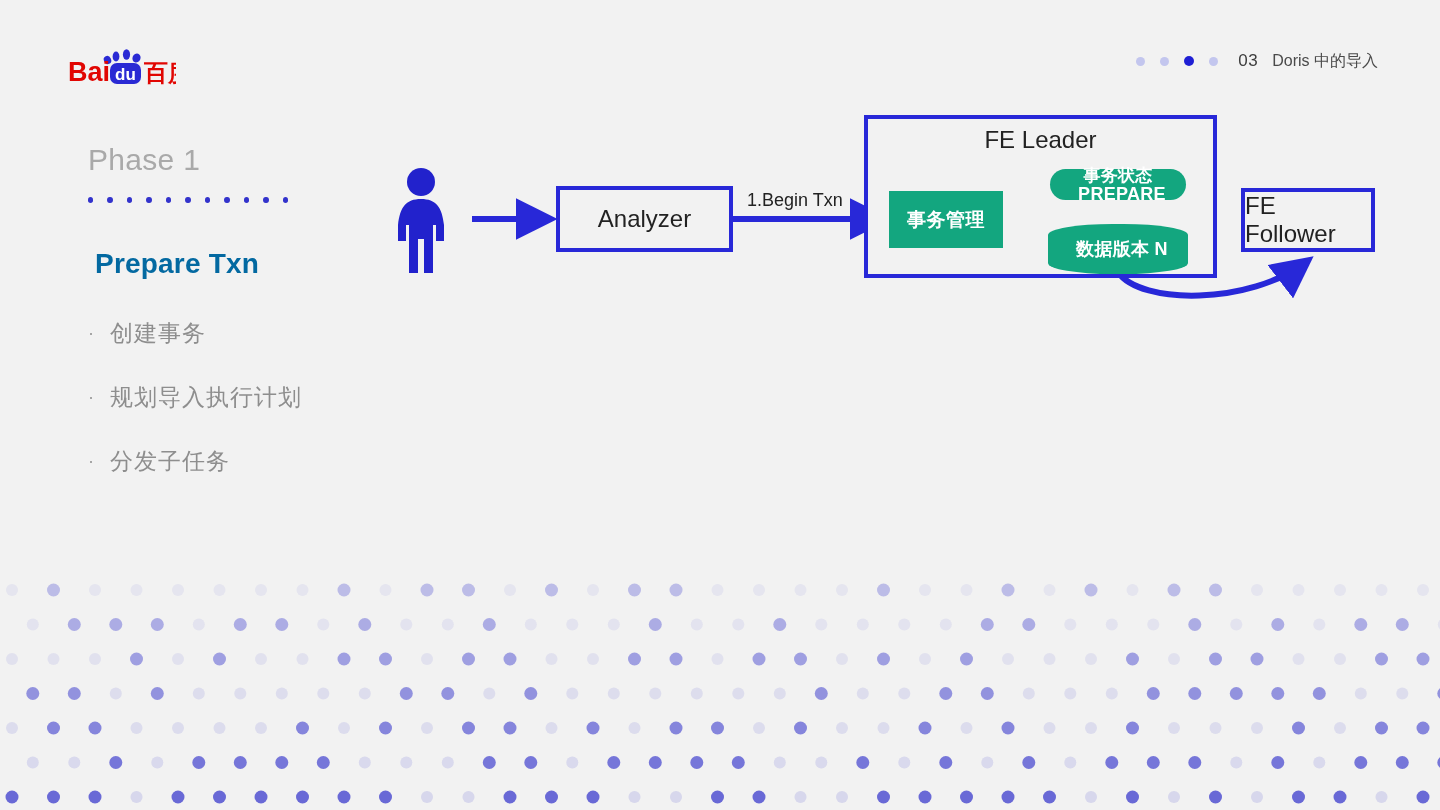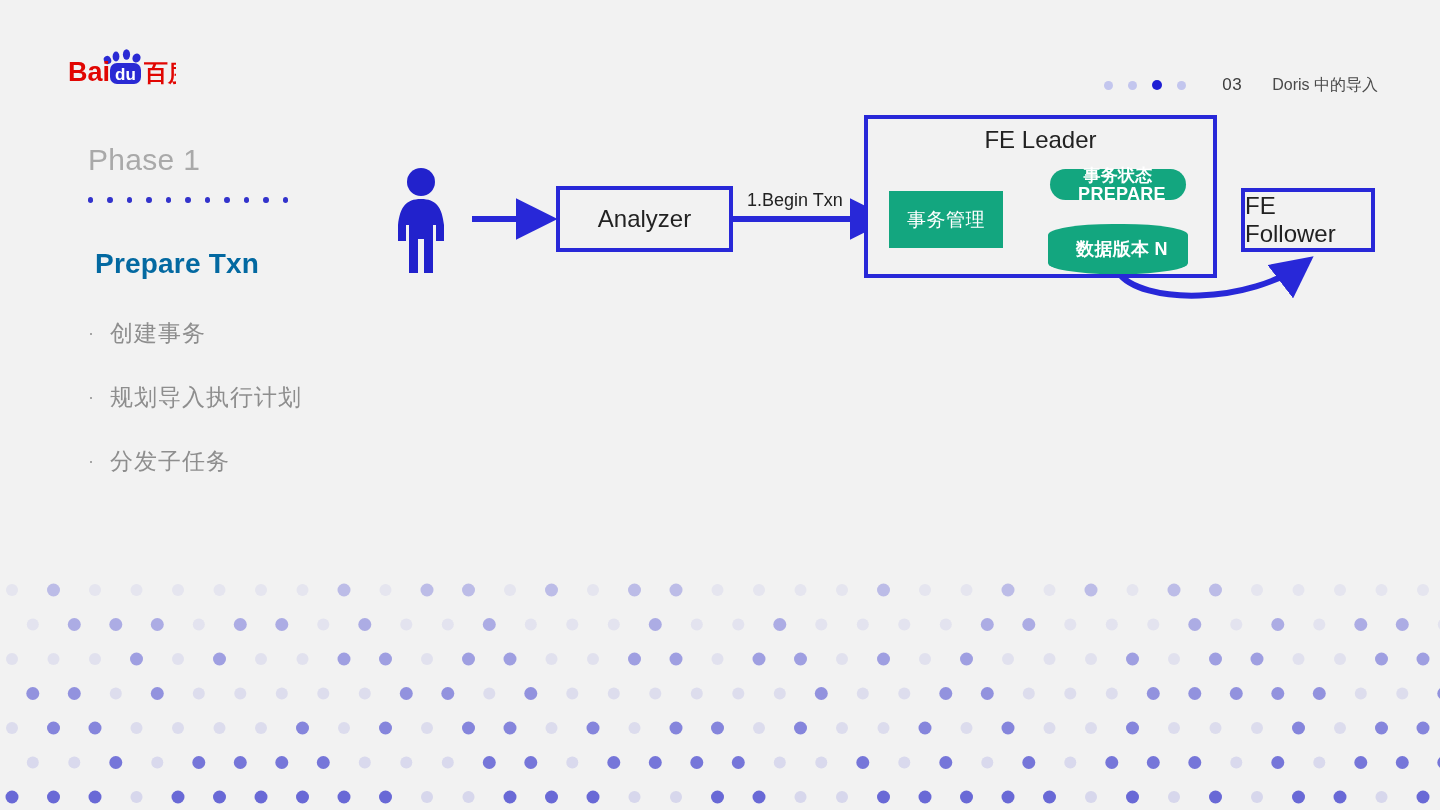--- a/index.html
+++ b/index.html
@@ -8,21 +8,21 @@
     background:#f2f2f2;
     font-family:"Liberation Sans","DejaVu Sans",sans-serif;
     overflow:hidden;position:relative;
   }
   .slide{position:absolute;inset:0;}
 
   
   .logo{position:absolute;left:68px;top:48px;display:flex;align-items:center;height:40px;}
   .logo svg{display:block;}
 
-  .header-right{position:absolute;right:62px;top:48px;display:flex;align-items:center;height:26px;gap:16px;margin-top:24px;}
+  .header-right{position:absolute;right:62px;top:48px;display:flex;align-items:center;height:26px;gap:0;}
   .prog-dots{display:flex;align-items:center;gap:15px;margin-right:20px;}
   .prog-dot{width:9px;height:9px;border-radius:50%;background:#c3c6ee;}
   .prog-dot.active{background:#1f1fd4;width:10px;height:10px;}
   .hdr-num{font-size:17px;color:#3d3d3d;letter-spacing:.5px;margin-right:14px;}
   .hdr-title{font-size:16px;color:#4a4a4a;}
 
   
   .phase{position:absolute;left:88px;top:143px;font-size:30px;font-weight:normal;color:#a9a9a9;letter-spacing:.3px;}
   .dotline{position:absolute;left:88px;top:195px;width:200px;height:9px;display:flex;gap:14px;align-items:center;}
   .dotline i{width:6px;height:6px;border-radius:50%;background:#3333cc;display:block;}
@@ -37,21 +37,21 @@
   .diagram{position:absolute;left:0;top:0;width:1440px;height:810px;pointer-events:none;}
   .box{position:absolute;border:4px solid #2828d8;background:#f2f2f2;display:flex;align-items:center;justify-content:center;box-sizing:border-box;}
   .box-label{font-size:24px;color:#222;}
 
   #analyzer-box{left:556px;top:186px;width:177px;height:66px;}
   #fe-follower-box{left:1241px;top:188px;width:134px;height:64px;}
   #fe-leader-box{left:864px;top:115px;width:353px;height:163px;align-items:flex-start;justify-content:center;}
   #fe-leader-box .box-label{margin-top:7px;}
 
   .teal-rect{position:absolute;left:889px;top:191px;width:114px;height:57px;background:#13a67f;display:flex;align-items:center;justify-content:center;}
-  .teal-rect span{color:#fff;font-size:19px;font-weight:normal;letter-spacing:.5px;}
+  .teal-rect span{color:#fff;font-size:19px;font-weight:bold;letter-spacing:.5px;}
 
   .cyl{position:absolute;background:#13a67f;border-radius:46%/22%;display:flex;flex-direction:column;align-items:center;justify-content:center;}
   #cyl-state{left:1050px;top:169px;width:136px;height:31px;border-radius:22px;}
   #cyl-version{left:1048px;top:224px;width:140px;height:50px;}
   .cyl span{color:#fff;font-weight:bold;font-size:17px;line-height:19px;letter-spacing:.3px;display:block;text-align:center;}
   .cyl span.l2{font-size:18px;margin-left:8px;}
 
   .flow-label{position:absolute;left:747px;top:190px;font-size:18px;color:#222;}
 
   

